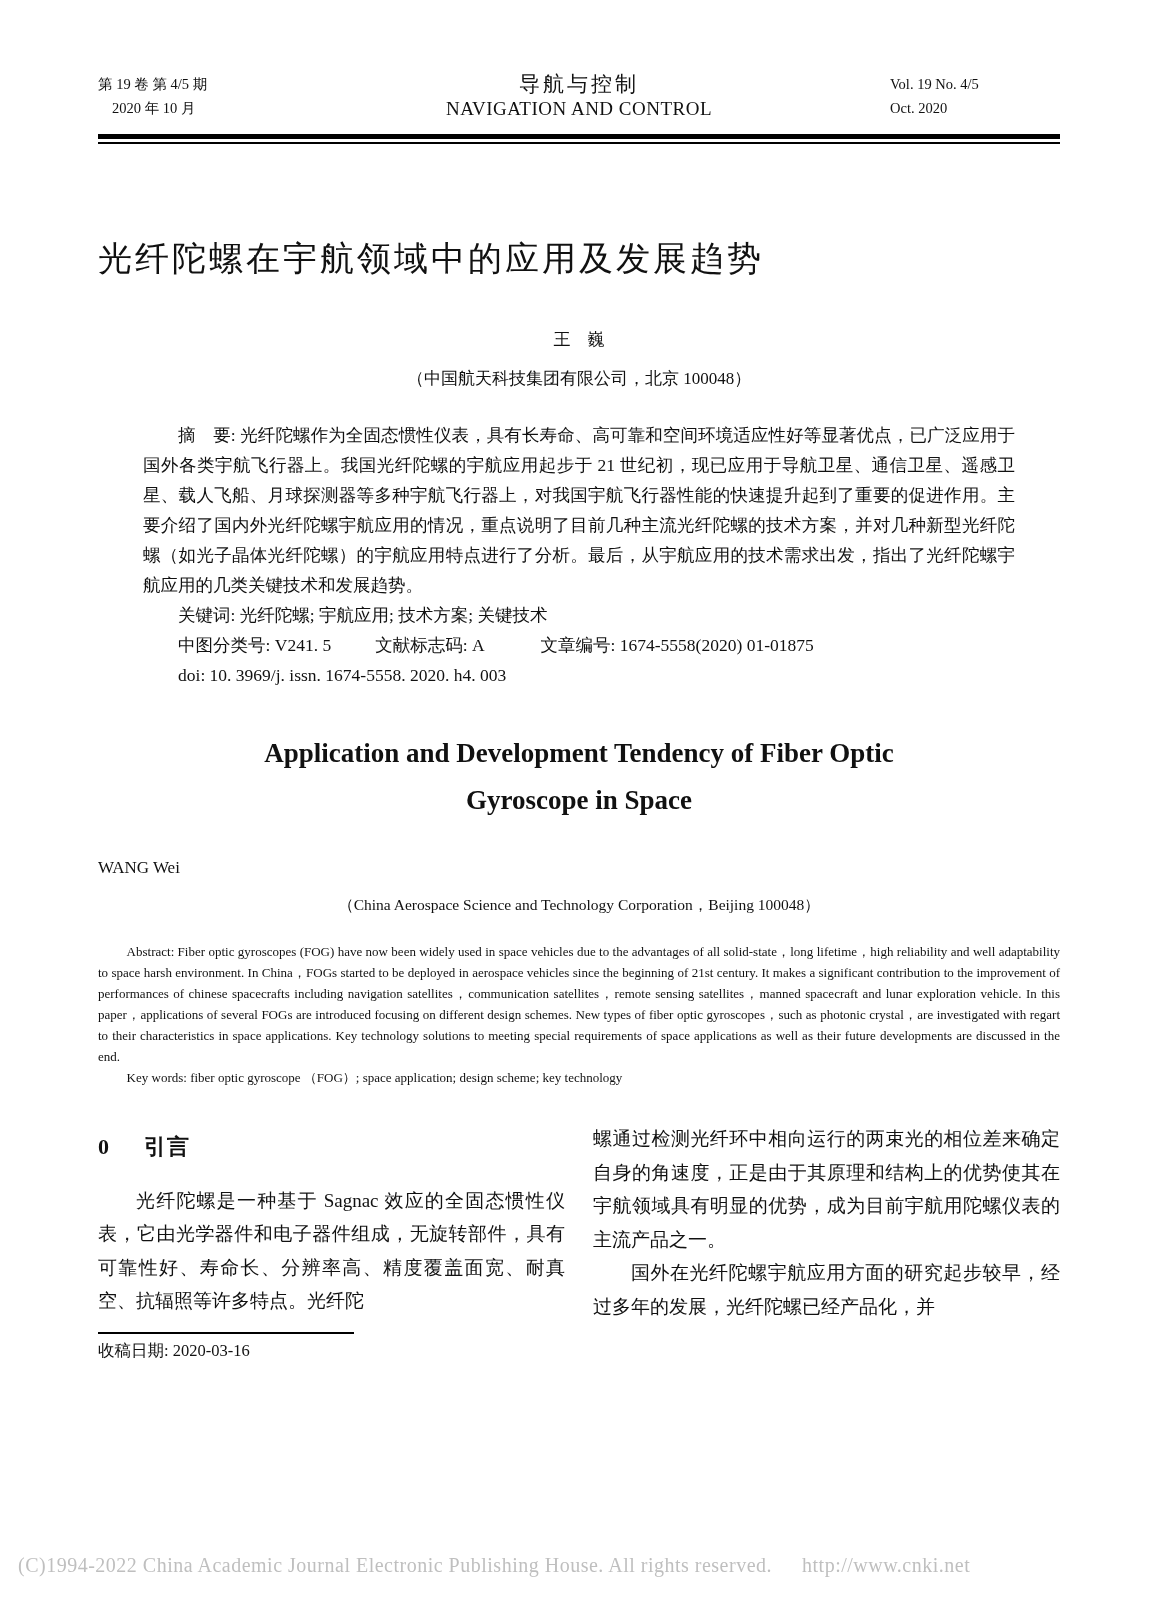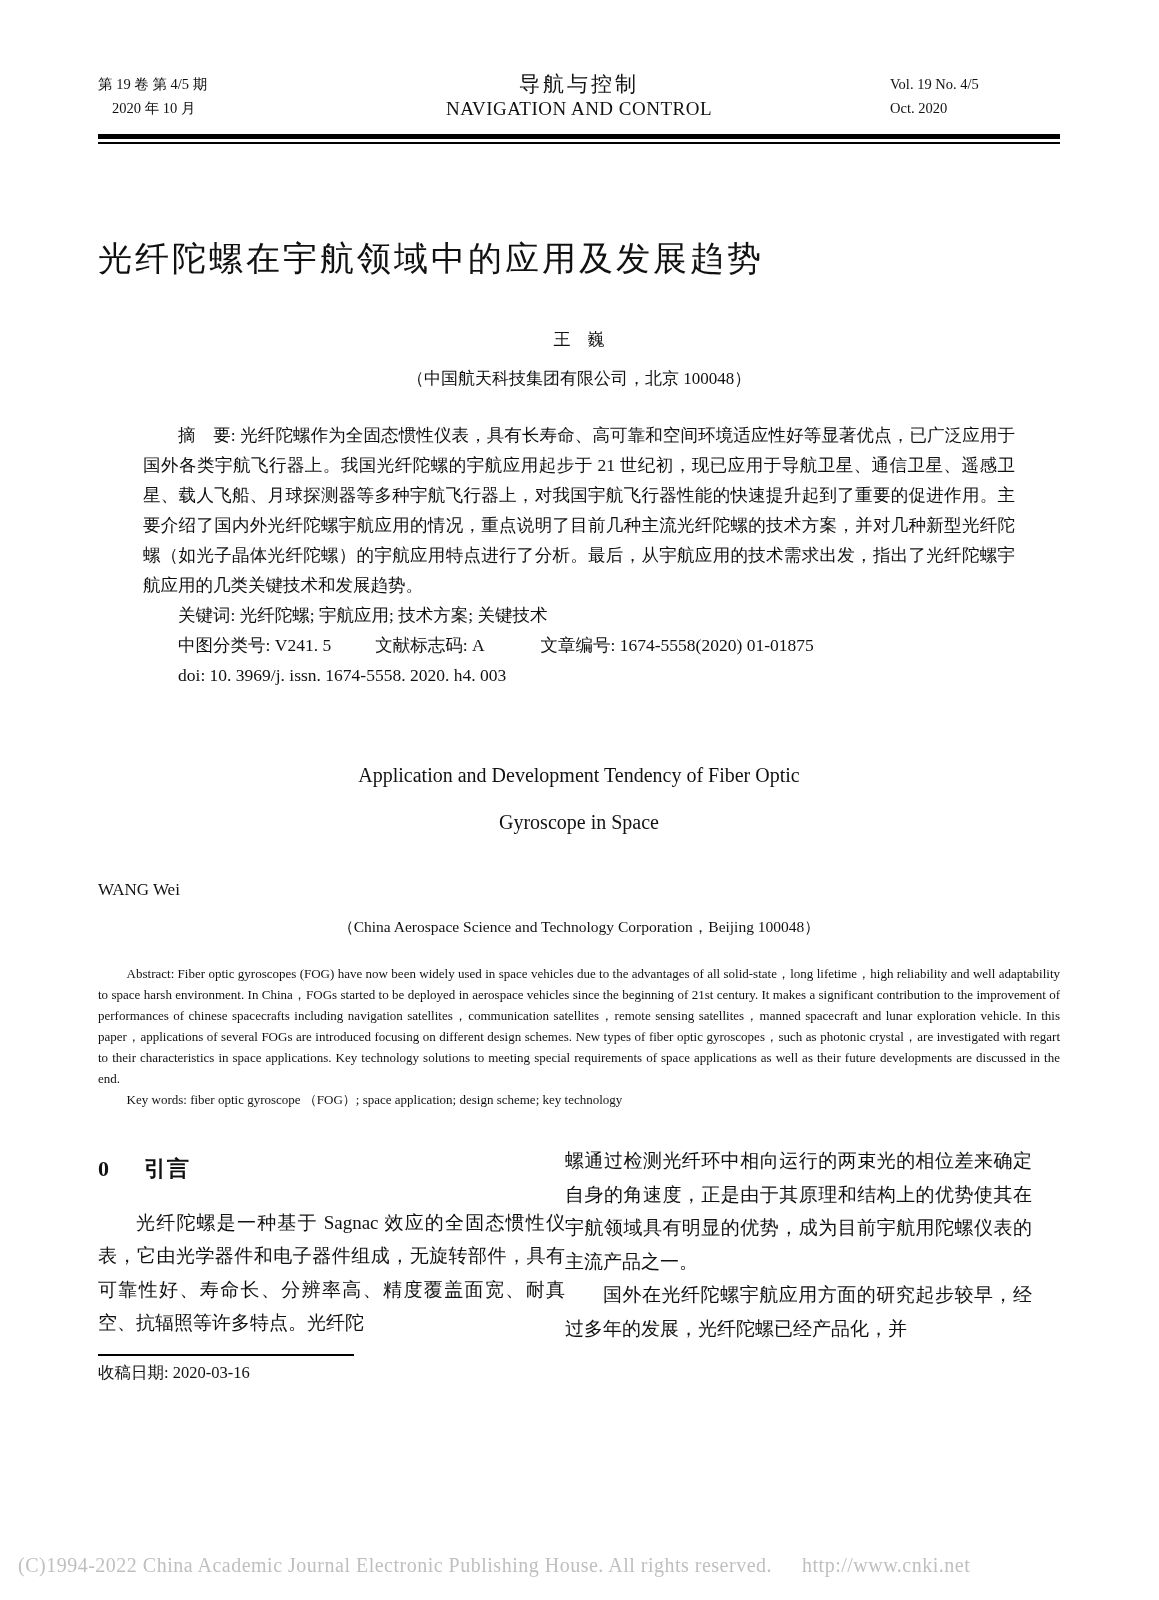--- a/index.html
+++ b/index.html
@@ -34,34 +34,34 @@
   
   .abstract-cn{margin:30px 45px 0 45px;font-size:17.5px;line-height:30px;text-align:justify;}
   .abstract-cn p{margin:0;}
   .abstract-cn .indent{text-indent:2em;}
   .meta-line{margin-top:0;}
   .meta-line .sep1{margin-left:44px;}
   .meta-line .sep2{margin-left:56px;}
   .lbl{font-weight:normal;}
 
   
-  .title-en{margin-top:62px;text-align:center;font-size:20px;font-weight:normal;line-height:47px;}
+  .title-en{margin-top:40px;text-align:center;font-size:27px;font-weight:bold;line-height:47px;}
   .author-en{margin-top:34px;text-align:left;font-size:17px;}
   .affil-en{margin-top:17px;text-align:center;font-size:15.5px;}
 
   
   .abstract-en{margin:25px 0 0 0;font-size:13px;line-height:21px;text-align:justify;}
   .abstract-en p{margin:0;}
   .abstract-en .indent{text-indent:2.2em;}
   .abstract-en .kwline{text-align:left;}
 
   
   .columns{display:flex;margin-top:34px;}
   .col{width:467px;font-size:19px;line-height:33.5px;text-align:justify;}
-  .col.left{}
+  .col.left{margin-right:28px;}
   .sec-head{font-size:22px;font-weight:bold;margin:8px 0 20px 0;letter-spacing:1px;}
   .sec-head .num{font-family:"Liberation Serif","DejaVu Serif",serif;margin-right:34px;}
   .col p{margin:0;}
   .col .indent{text-indent:2em;}
   .footnote-rule{width:256px;border-top:2px solid #000;margin-top:14px;}
   .received{margin-top:16px;font-size:16.5px;}
 
   
   .watermark{
     position:absolute;left:18px;bottom:23px;

